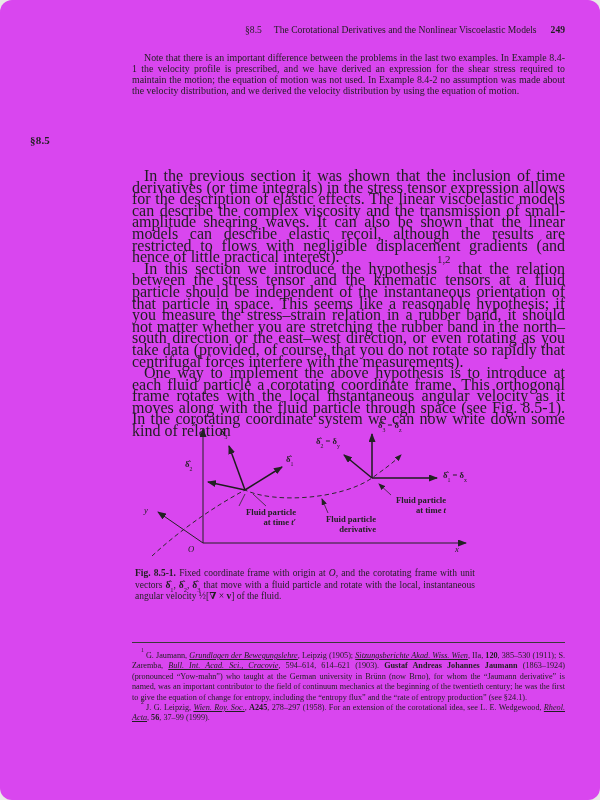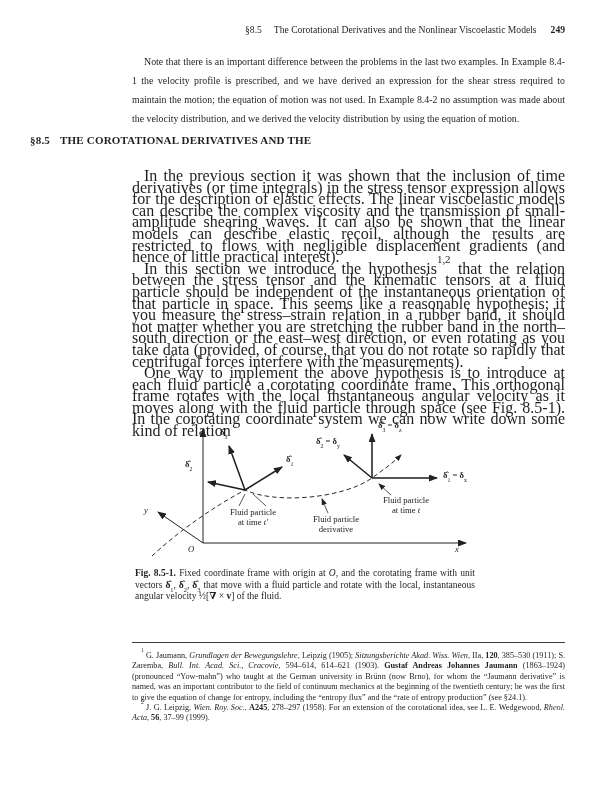--- a/index.html
+++ b/index.html
@@ -1,31 +1,32 @@
 <!DOCTYPE html>
 <html><head>
 <meta charset="utf-8">
 <style>
   html,body{margin:0;padding:0;background:#e9e9e7;}
   .page{
     position:relative;width:600px;height:800px;margin:0 auto;
-    background:#ffffff;color:#1f1f1f;overflow:hidden;
+    background:#d946ef;color:#1f1f1f;overflow:hidden;
     font-family:"Liberation Serif","DejaVu Serif",serif;
+    border-radius:12px;
   }
   
   .running-head{
     position:absolute;top:24px;left:132px;width:433px;
     font-size:9.6px;text-align:right;white-space:nowrap;
   }
   .running-head .rh-sec{margin-right:12px;}
   .running-head .rh-num{font-weight:bold;margin-left:14px;}
   
   .intro{
     position:absolute;top:52px;left:132px;width:433px;
-    font-size:9.9px;line-height:19px;text-align:justify;
+    font-size:9.9px;line-height:11px;text-align:justify;
   }
   .intro p,.body-block p,.footnotes p{margin:0;text-indent:12px;}
   
   .sec-heading{
     position:absolute;top:134px;left:30px;width:530px;
     font-weight:bold;font-size:11px;line-height:13.5px;letter-spacing:.2px;
   }
   .sec-heading .sec-num{position:absolute;left:0;top:0;}
   .sec-heading .sec-title{margin-left:30px;}
   
@@ -37,55 +38,54 @@
   
   .figure{position:absolute;left:60px;top:418px;width:445px;height:152px;}
   .figure svg{position:absolute;left:0;top:0;}
   .fig-label{
     position:absolute;font-size:8.6px;line-height:9.6px;
     white-space:nowrap;color:#222;
   }
   .fig-label sub{font-size:.68em;line-height:0;position:relative;top:.28em;}
   .fig-label b{font-weight:bold;}
   .axis-lab{font-style:italic;}
-  .ann{white-space:normal;text-align:center;}
+  .ann{white-space:normal;text-align:right;font-weight:bold;}
   
   .caption{
     position:absolute;left:135px;top:568px;width:340px;
     font-size:9.5px;line-height:11.5px;text-align:justify;
   }
   .caption i{font-style:italic;}
   .caption sub{font-size:.68em;line-height:0;position:relative;top:.28em;}
   
   .fn-rule{position:absolute;left:132px;top:642px;width:433px;border-top:1px solid #3a3a3a;height:0;}
   .footnotes{
     position:absolute;left:132px;top:651px;width:433px;
     font-size:8.2px;line-height:10.4px;text-align:justify;
   }
   .footnotes p{text-indent:9px;}
-  .footnotes i{font-style:italic;}
+  .footnotes i{font-style:italic;text-decoration:underline;}
   .footnotes b{font-weight:bold;}
 </style>
 </head>
 <body>
 
 <div class="page">
 
   <div class="running-head">
     <span class="rh-sec">§8.5</span><span class="rh-title">The Corotational Derivatives and the Nonlinear Viscoelastic Models</span><span class="rh-num">249</span>
   </div>
 
   <div class="intro">
     <p><span>Note that there is an important difference between the problems in the last two examples. In Example 8.4-1 the velocity profile is prescribed, and we have derived an expression for the shear stress required to maintain the motion; the equation of motion was not used. In Example 8.4-2 no assumption was made about the velocity distribution, and we derived the velocity distribution by using the equation of motion.</span></p>
   </div>
 
   <div class="sec-heading">
     <span class="sec-num">§8.5</span>
     <div class="sec-title">
-      <div>THE COROTATIONAL DERIVATIVES AND THE</div>
     </div>
   </div>
 
   <div class="body-block">
     <p><span>In the previous section it was shown that the inclusion of time derivatives (or time integrals) in the stress tensor expression allows for the description of elastic effects. The linear viscoelastic models can describe the complex viscosity and the transmission of small-amplitude shearing waves. It can also be shown that the linear models can describe elastic recoil, although the results are restricted to flows with negligible displacement gradients (and hence of little practical interest).</span></p>
     <p><span>In this section we introduce the hypothesis</span><sup>1,2</sup><span> that the relation between the stress tensor and the kinematic tensors at a fluid particle should be independent of the instantaneous orientation of that particle in space. This seems like a reasonable hypothesis; if you measure the stress–strain relation in a rubber band, it should not matter whether you are stretching the rubber band in the north–south direction or the east–west direction, or even rotating as you take data (provided, of course, that you do not rotate so rapidly that centrifugal forces interfere with the measurements).</span></p>
     <p><span>One way to implement the above hypothesis is to introduce at each fluid particle a corotating coordinate frame. This orthogonal frame rotates with the local instantaneous angular velocity as it moves along with the fluid particle through space (see Fig. 8.5-1). In the corotating coordinate system we can now write down some kind of relation</span></p>
   </div>
 
   <div class="figure">

